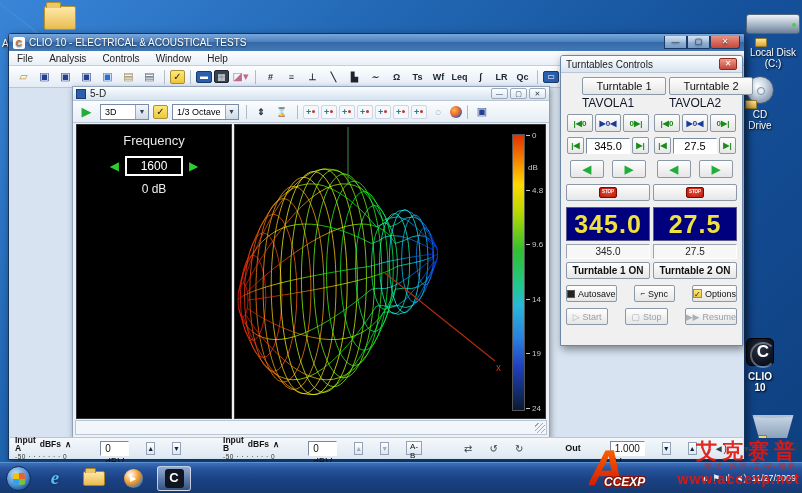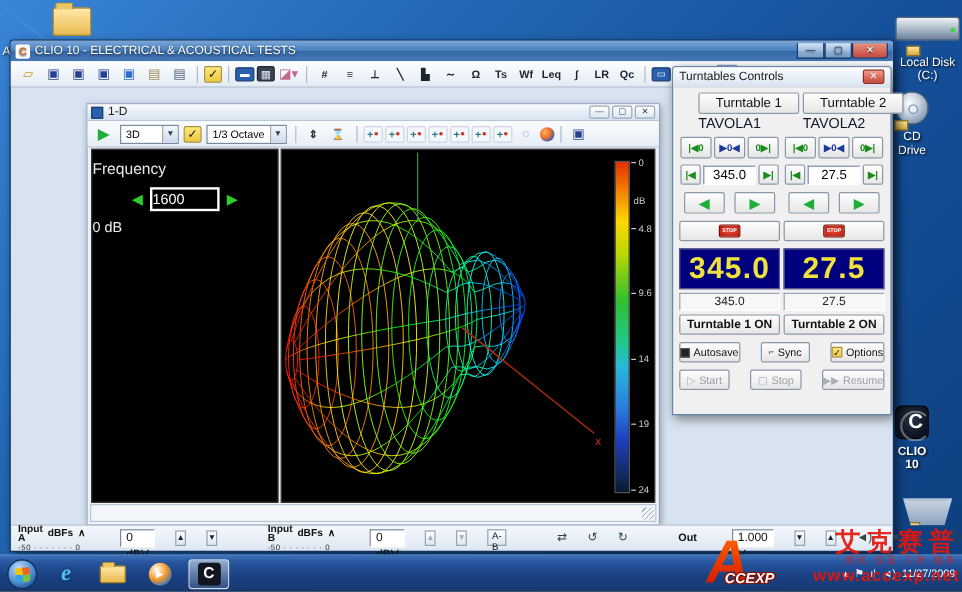--- a/index.html
+++ b/index.html
@@ -59,21 +59,21 @@
   #plotwin{position:absolute;left:63px;top:52px;width:478px;height:352px;background:#eef2f7;border:1px solid #8fa3bc;box-shadow:1px 2px 6px rgba(0,0,0,.35);}
   .ptitle{height:14px;background:linear-gradient(#fafcfe,#d5e2f0);display:flex;align-items:center;padding:0 3px;font-size:10px;color:#222;border-bottom:1px solid #b9c6d6;}
   .pico{width:10px;height:10px;background:#2a5fae;border:1px solid #1a3a6a;margin-right:4px;}
   .pbtns{margin-left:auto;display:flex;gap:2px;}
   .pbtn{width:17px;height:11px;border:1px solid #9aa8ba;background:linear-gradient(#ffffff,#dde6f0);font-size:7px;line-height:9px;text-align:center;color:#345;cursor:pointer;border-radius:2px;}
   .ptool{height:22px;display:flex;align-items:center;padding:0 3px;background:linear-gradient(#fbfdfe,#e6edf5);border-bottom:1px solid #b9c6d6;}
   .combo{display:flex;align-items:center;height:16px;background:#fff;border:1px solid #7a8aa0;margin:0 3px;font-size:9px;cursor:pointer;}
   .combo .val{padding:0 4px;min-width:34px;}
   .combo .drop{width:13px;height:14px;background:linear-gradient(#f4f7fb,#cfdae8);border-left:1px solid #9aa8ba;font-size:7px;text-align:center;line-height:14px;color:#345;}
   .pcontent{position:absolute;top:37px;left:3px;right:3px;bottom:18px;display:flex;gap:2px;}
-  .freqpanel{width:156px;background:#000;border:1px solid #333;color:#eee;text-align:left;padding-top:8px;}
+  .freqpanel{width:156px;background:#000;border:1px solid #333;color:#eee;text-align:center;padding-top:8px;}
   .freqpanel .ftitle{font-size:13px;color:#e8e8e8;}
   .freqrow{display:flex;align-items:center;justify-content:center;gap:6px;margin:8px 0 6px;}
   .garrow{color:#2ecc2e;font-size:12px;cursor:pointer;line-height:1;}
   .freqbox{border:2px solid #fff;width:58px;height:20px;font-size:12px;line-height:16px;color:#fff;}
   .fref{font-size:12px;margin:2px 0;}
   .flevel{font-size:21px;margin-top:2px;}
   .plotarea{position:relative;flex:1;background:#000;border:1px solid #333;overflow:hidden;}
   #balloon{position:absolute;left:0;top:0;}
   .cbar{position:absolute;left:277px;top:9px;width:13px;height:277px;border:1px solid #555;
     background:linear-gradient(#e43000 0%,#f07000 7%,#ffd800 18%,#b8d800 28%,#30c030 42%,#20c890 55%,#28b8d8 62%,#2a7fe0 74%,#2040c0 84%,#11295e 95%,#0a1830 100%);}
@@ -201,20 +201,27 @@
 
   <div id="mainwin">
     <div class="mtitle">
       <span class="appico">C</span>
       <span>CLIO 10 - ELECTRICAL &amp; ACOUSTICAL TESTS</span>
       <span class="winbtns">
         <span class="wbtn">—</span>
         <span class="wbtn">▢</span>
         <span class="wbtn close">✕</span>
       </span>
+    </div>
+    <div class="menubar">
+      <span>File</span>
+        <span>Analysis</span>
+        <span>Controls</span>
+        <span>Window</span>
+        <span>Help</span>
     </div>
     <div class="toolbar">
       <span class="tbi ic-gold">▱</span>
         <span class="tbi ic-navy">▣</span>
         <span class="tbi ic-navy">▣</span>
         <span class="tbi ic-navy">▣</span>
         <span class="tbi ic-blue">▣</span>
         <span class="tbi ic-tan">▤</span>
         <span class="tbi ic-gray">▤</span>
         <span class="tbi sep"></span>
@@ -240,21 +247,21 @@
         <span class="tbi sep"></span>
         <span class="tbi ic-bluetile">▭</span>
         <span class="tbi ic-green">?</span>
         <span class="tbi ic-green2">✿</span>
         <span class="tbi ic-tcp">TCP</span>
     </div>
 
     <div id="plotwin">
       <div class="ptitle">
         <span class="pico"></span>
-        <span>1-D</span>
+        <span>5-D</span>
         <span class="pbtns">
           <span class="pbtn">—</span>
           <span class="pbtn">▢</span>
           <span class="pbtn">✕</span>
         </span>
       </div>
       <div class="ptool">
         <span class="tbi ic-play">▶</span>
         <span class="combo">
           <span class="val">3D</span>

